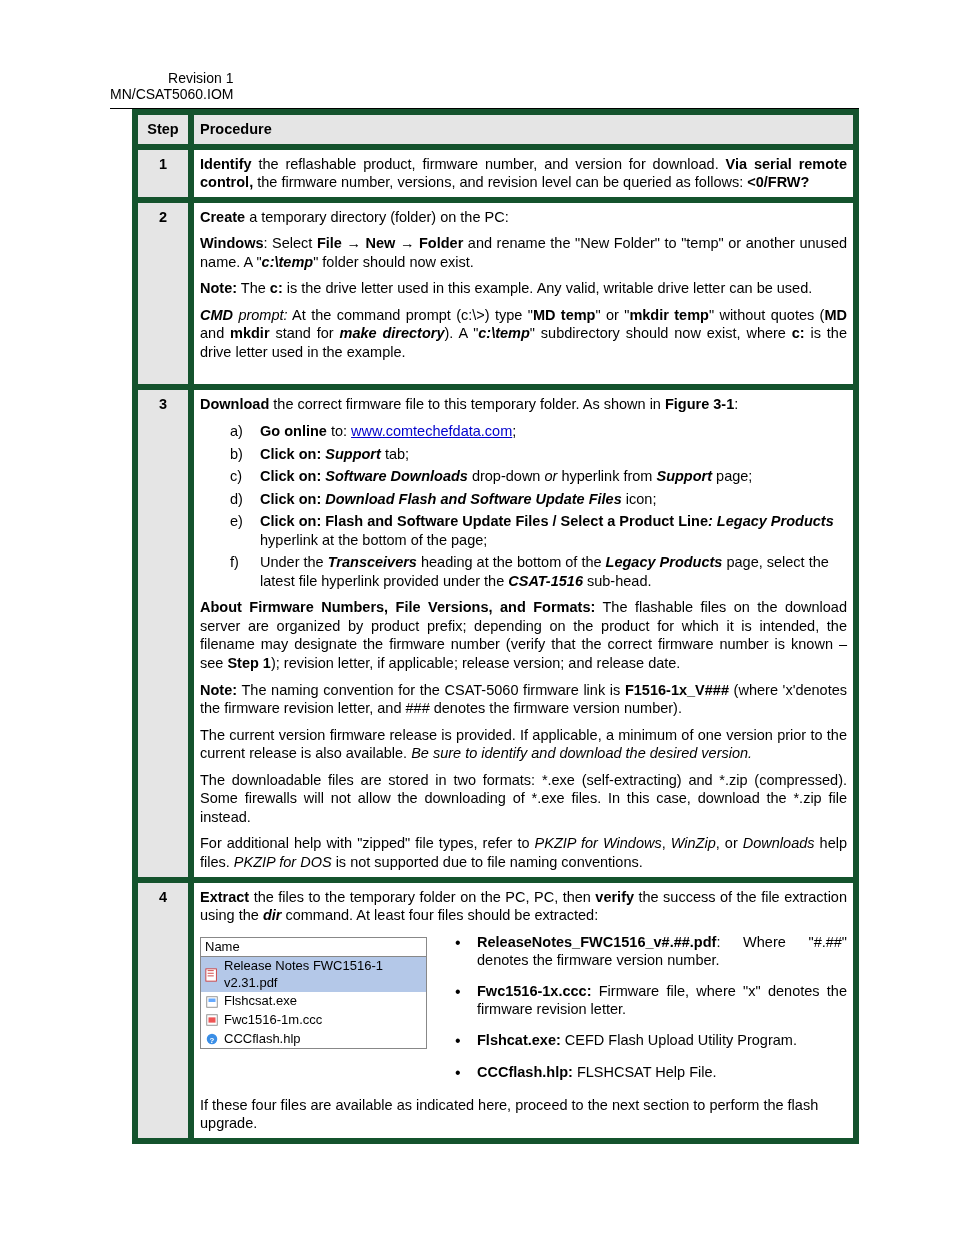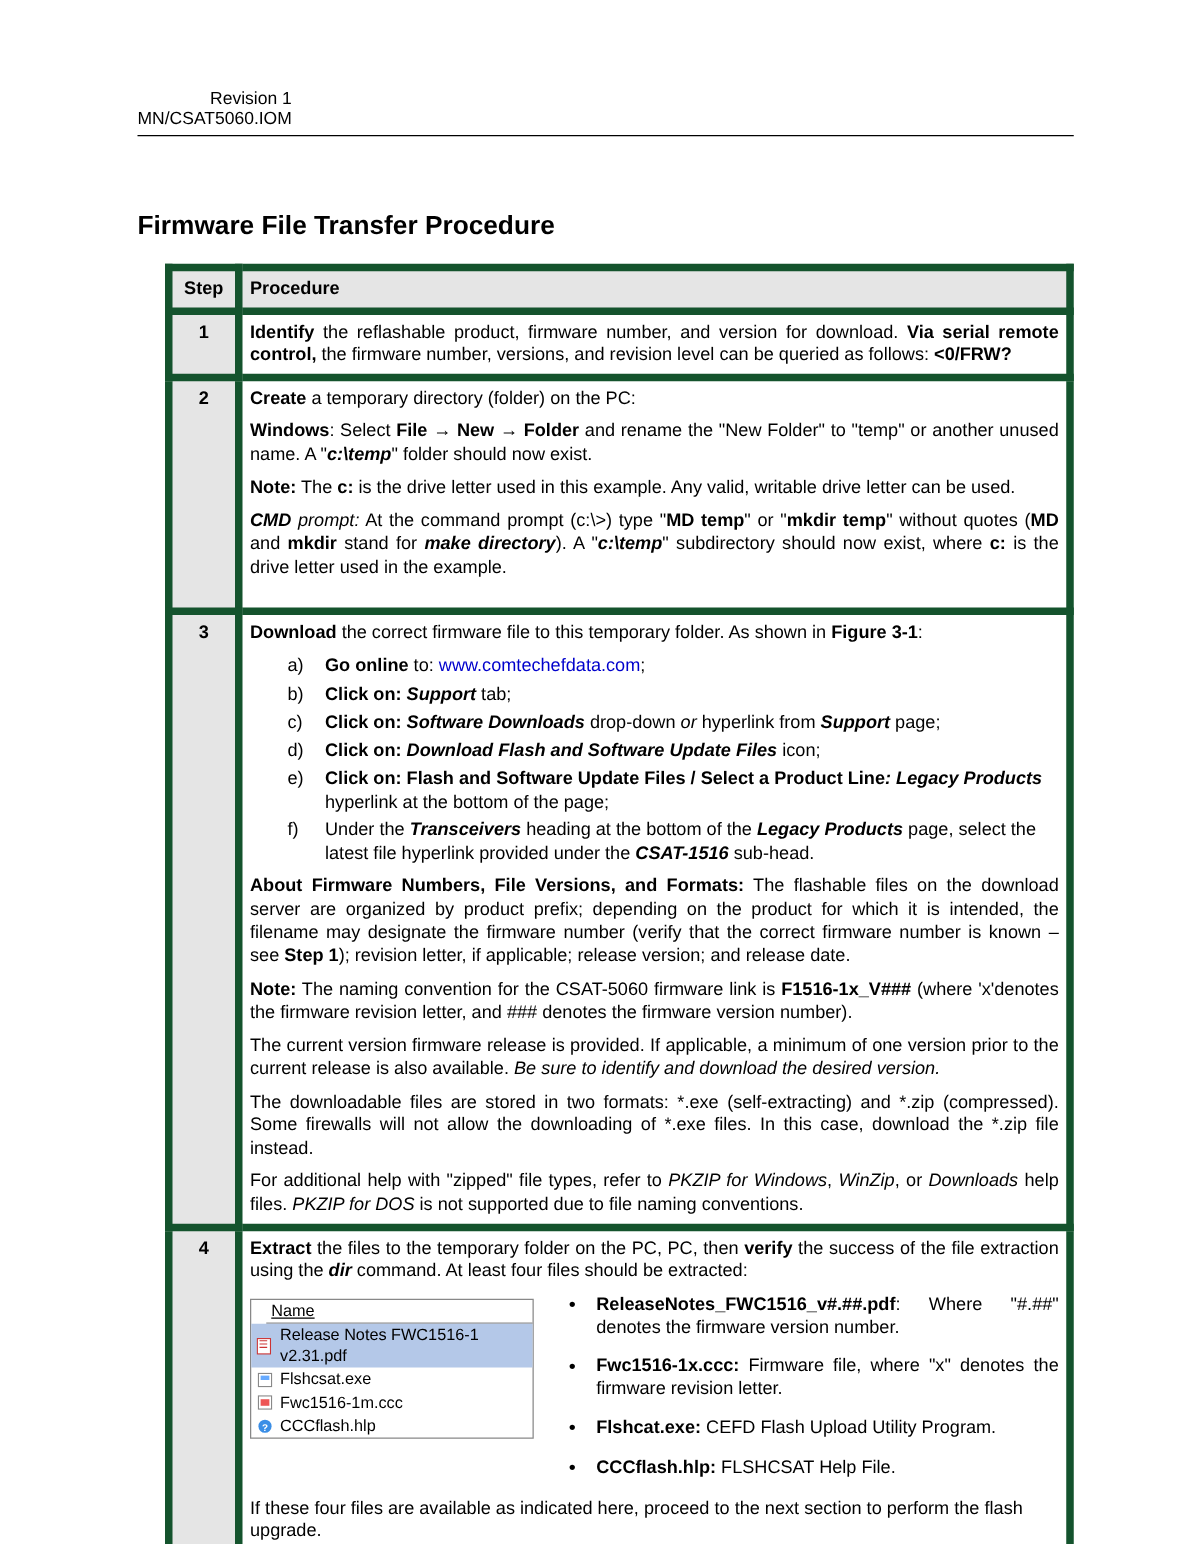--- a/index.html
+++ b/index.html
@@ -53,41 +53,39 @@
     background: #e5e5e5;
     text-align: center;
     font-weight: bold;
   }
   .para { margin: 0 0 8px 0; }
   .para:last-child { margin-bottom: 0; }
   .just { text-align: justify; }
   .b { font-weight: bold; }
   .i { font-style: italic; }
   .bi { font-weight: bold; font-style: italic; }
-  a.link { color: #0000cc; }
+  a.link { color: #0000cc; text-decoration: underline; }
   .sublist {
     display: flex;
     margin: 4px 0 4px 30px;
   }
   .sublist .lbl { width: 30px; flex-shrink:0; }
   .sublist .txt { flex: 1; }
   .filebox {
     float: left;
     width: 225px;
     border: 1px solid #888;
     margin: 4px 10px 10px 0;
     font-size: 13px;
     background: #fff;
   }
   .filebox .hdr {
     border-bottom: 1px solid #888;
     padding: 1px 4px;
-    text-decoration: underline;
     color: #000;
-    margin-left: 12px;
   }
   .filebox .row {
     display: flex;
     align-items: center;
     padding: 1px 4px;
     gap: 5px;
   }
   .filebox .row.sel { background: #b4c8e8; }
   .ico { width: 14px; height: 14px; flex-shrink:0; display:inline-block; }
   .bullets { margin-left: 255px; }
@@ -104,21 +102,20 @@
 
 <div class="page">
   <div class="header-row">
     <div style="text-align:right">
       <div>Revision 1</div>
       <div>MN/CSAT5060.IOM</div>
     </div>
   </div>
   <div class="hr-line"></div>
 
-  <h1>Firmware File Transfer Procedure</h1>
 
   <table class="proc">
     <tbody>
         <tr>
       <th class="step-col">Step</th>
       <th>Procedure</th>
     </tr>
 
     <tr>
       <td class="step-num">1</td>

